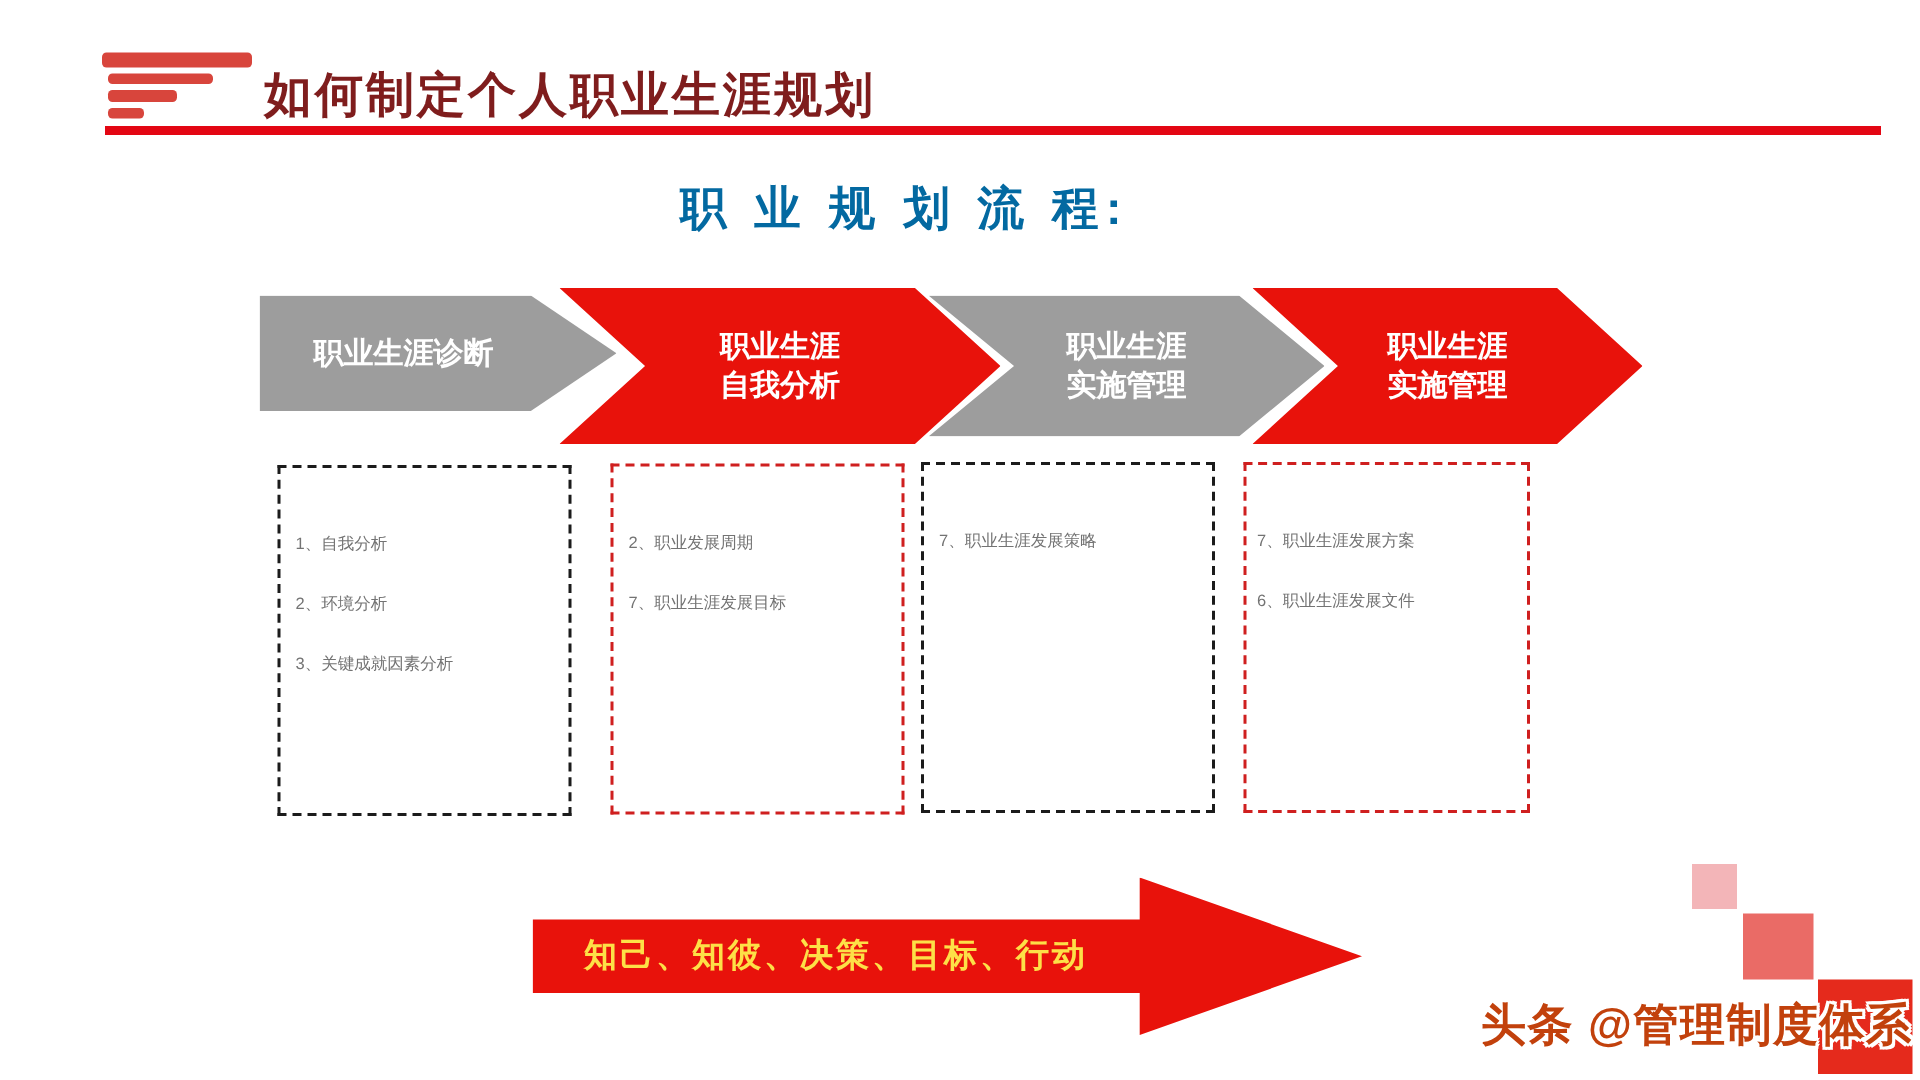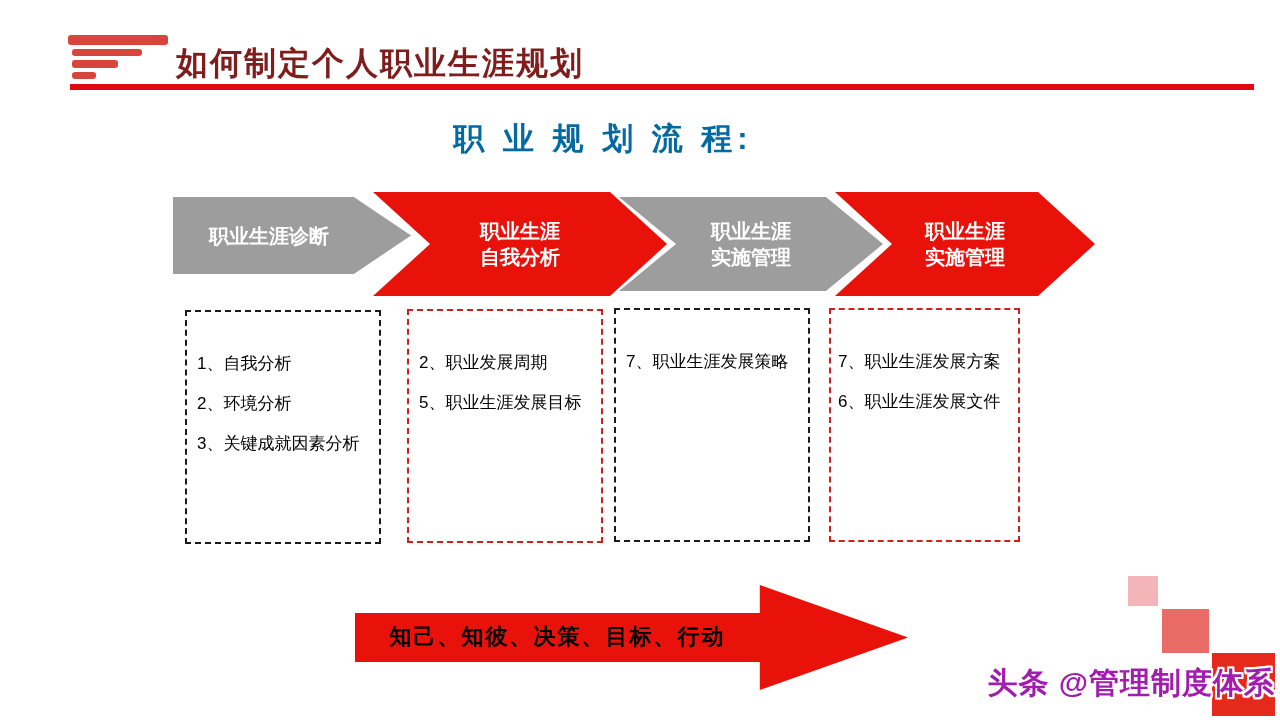--- a/index.html
+++ b/index.html
@@ -37,38 +37,38 @@
   .chev4{left:835px;top:192px;width:260px;height:104px;
     clip-path:polygon(0 0,78.1% 0,100% 50%,78.1% 100%,0 100%,21.9% 50%);}
   
   .dbox{position:absolute;box-sizing:border-box;width:196px;height:234px;padding:40px 6px 0 10px;}
   .dbox-black{border:2px dashed #1b1b1b;}
   .dbox-red{border:2px dashed #cf1f1f;}
   .dbox1{left:185px;top:310px;}
   .dbox2{left:407px;top:309px;}
   .dbox3{left:614px;top:308px;}
   .dbox4{left:829px;top:308px;width:191px;padding-left:7px;}
-  .dbox .item{font-size:17px;color:#000000;margin-bottom:17px;line-height:23px;white-space:nowrap;}
+  .dbox .item{font-size:11px;color:#737373;margin-bottom:17px;line-height:23px;white-space:nowrap;}
   
   .summary-arrow{
     position:absolute;left:355px;top:585px;width:553px;height:105px;background:#e8120b;
     clip-path:polygon(0 26.7%,73.2% 26.7%,73.2% 0,100% 50%,73.2% 100%,73.2% 73.3%,0 73.3%);
   }
   .summary-arrow .txt{
     position:absolute;left:0;top:26.7%;width:73.2%;height:46.6%;
     display:flex;align-items:center;justify-content:center;
-    color:#000000;font-size:22px;font-weight:bold;letter-spacing:2px;white-space:nowrap;
+    color:#fde047;font-size:22px;font-weight:bold;letter-spacing:2px;white-space:nowrap;
   }
   
   .sq{position:absolute;}
   .sq1{left:1128px;top:576px;width:30px;height:30px;background:#f3b5b8;}
   .sq2{left:1162px;top:609px;width:47px;height:44px;background:#ea6b66;}
   .sq3{left:1212px;top:653px;width:63px;height:63px;background:#e52a1c;}
   .watermark{
-    position:absolute;right:5px;top:663px;font-size:30px;font-weight:bold;color:#a21caf;
+    position:absolute;right:5px;top:663px;font-size:30px;font-weight:bold;color:#c2410c;
     white-space:nowrap;letter-spacing:1px;
     text-shadow:-2px -2px 0 #fff,2px -2px 0 #fff,-2px 2px 0 #fff,2px 2px 0 #fff,0 2px 0 #fff,0 -2px 0 #fff,2px 0 0 #fff,-2px 0 0 #fff;
   }
 </style>
 </head>
 <body>
 
 <div class="stage">
 
   <div class="logo-bar logo-b1"></div>
@@ -104,21 +104,21 @@
     </div>
   </div>
 
   <div class="dbox dbox-black dbox1">
     <div class="item">1、自我分析</div>
     <div class="item">2、环境分析</div>
     <div class="item">3、关键成就因素分析</div>
   </div>
   <div class="dbox dbox-red dbox2">
     <div class="item">2、职业发展周期</div>
-    <div class="item">5、职业生涯发展目标</div>
+    <div class="item">7、职业生涯发展目标</div>
   </div>
   <div class="dbox dbox-black dbox3">
     <div class="item">7、职业生涯发展策略</div>
   </div>
   <div class="dbox dbox-red dbox4">
     <div class="item">7、职业生涯发展方案</div>
     <div class="item">6、职业生涯发展文件</div>
   </div>
 
   <div class="summary-arrow">

